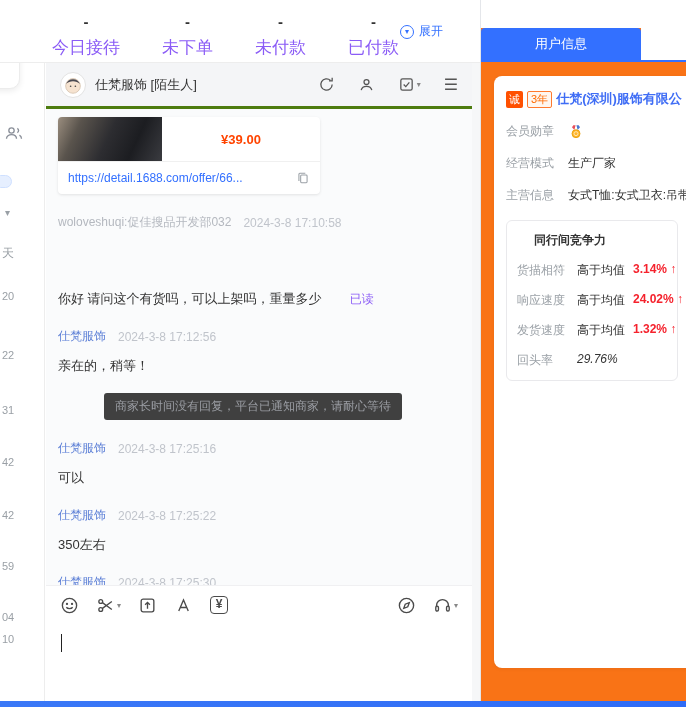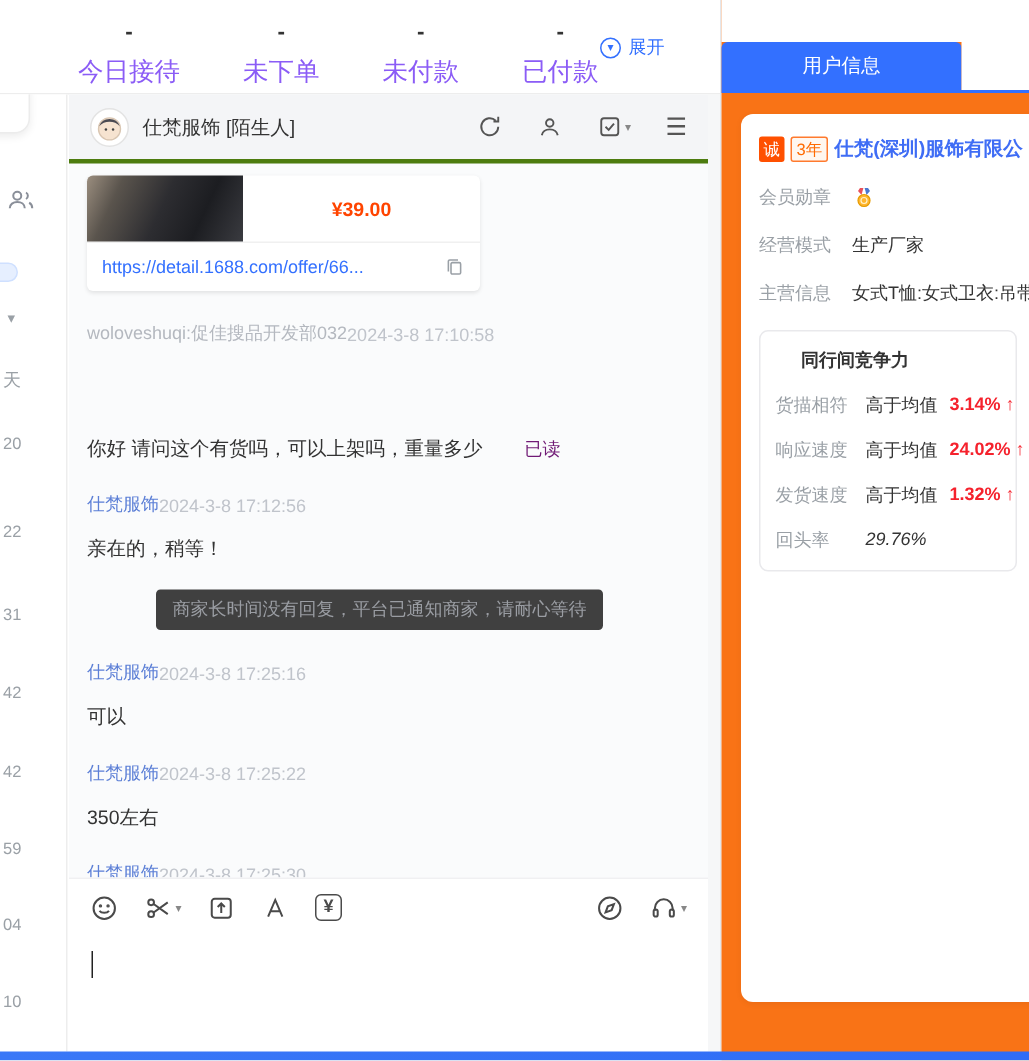--- a/index.html
+++ b/index.html
@@ -23,21 +23,21 @@
   .rail { position:absolute; left:0; top:63px; width:45px; height:638px; background:#fff;
           border-right:1px solid #ededed; overflow:hidden; }
   .rail-bubble { position:absolute; left:-14px; top:-12px; width:34px; height:38px; background:#fff;
                  border:1px solid #ececec; border-radius:10px; box-shadow:0 2px 6px rgba(0,0,0,.08); }
   .rail-people { position:absolute; left:4px; top:60px; color:#8a8f99; }
   .rail-pill { position:absolute; left:-6px; top:112px; width:18px; height:13px; border-radius:7px;
                background:#e6efff; border:1px solid #cfe0ff; }
   .rail-caret { position:absolute; left:5px; top:144px; color:#9aa0a6; font-size:10px; }
   .rail-frag { position:absolute; left:2px; color:#9aa0a6; font-size:11px; white-space:nowrap; }
   .f0{top:182px; font-size:12px;} .f1{top:227px;} .f2{top:286px;} .f3{top:341px;}
-  .f4{top:393px;} .f5{top:446px;} .f6{top:497px;} .f7{top:548px;} .f8{top:599px;}
+  .f4{top:393px;} .f5{top:446px;} .f6{top:497px;} .f7{top:548px;} .f8{top:570px;}
 
   
   .chat { position:absolute; left:46px; top:63px; width:426px; height:638px; background:#fafbfc; }
   .chat-header { height:46px; background:#f4f5f7; border-bottom:3px solid #4d7c0f;
                  display:flex; align-items:center; padding:0 14px; gap:9px; }
   .avatar { width:26px; height:26px; border-radius:50%; background:#fff; border:1px solid #e3e3e3;
             overflow:hidden; flex:none; display:flex; align-items:center; justify-content:center; }
   .peer-name { font-size:13px; color:#333; white-space:nowrap; }
   .header-spacer { flex:1; }
   .hicon { color:#555; display:flex; align-items:center; gap:2px; cursor:pointer; }
@@ -53,26 +53,26 @@
   .card-img { width:104px; height:44px; border-radius:4px 0 0 0; flex:none;
               background:linear-gradient(115deg,#9b8e7f 0%,#5a544d 20%,#2d2d31 48%,#1c1d21 72%,#3a3b40 100%); }
   .card-price { margin:0 auto; color:#ff4400; font-weight:700; font-size:13px; }
   .card-link-row { border-top:1px solid #f0f0f0; height:33px; display:flex; align-items:center;
                    padding:0 10px; gap:8px; }
   .card-link { color:#3370ff; font-size:12px; flex:1; white-space:nowrap; overflow:hidden;
                text-decoration:none; cursor:pointer; }
   .copy-icon { color:#9aa0a6; flex:none; cursor:pointer; }
 
   .msg { margin-top:20px; }
-  .msg-meta { display:flex; gap:0; font-size:12px; color:#b4b8bf; align-items:center; }
+  .msg-meta { display:flex; gap:12px; font-size:12px; color:#b4b8bf; align-items:center; }
   .sender-gray { color:#b4b8bf; }
   .sender-blue { color:#5c7fd6; }
   .msg-time { color:#c0c4cb; }
   .msg-text { margin-top:12px; font-size:13px; color:#333; display:flex; align-items:flex-end; gap:28px; }
-  .read-status { font-size:12px; color:#701a75;margin-top:48px; }
+  .read-status { font-size:12px; color:#8b5cf6;margin-top:48px; }
   .sys-wrap { margin-top:18px; padding-left:46px; }
   .sys-pill { display:inline-block; background:#404040; color:#9a9da3; font-size:12px;
               padding:5px 11px; border-radius:3px; }
 
   .composer { position:absolute; left:0; bottom:0; width:100%; height:116px; background:#fff;
               border-top:1px solid #f0f0f2; }
   .toolbar { height:38px; display:flex; align-items:center; padding:0 14px; gap:17px; color:#4a4a4a; }
   .ticon { display:flex; align-items:center; gap:2px; cursor:pointer; color:#4a4a4a; }
   .tool-spacer { flex:1; }
   .yen-box { width:18px; height:18px; border:1.5px solid #4a4a4a; border-radius:4px;

